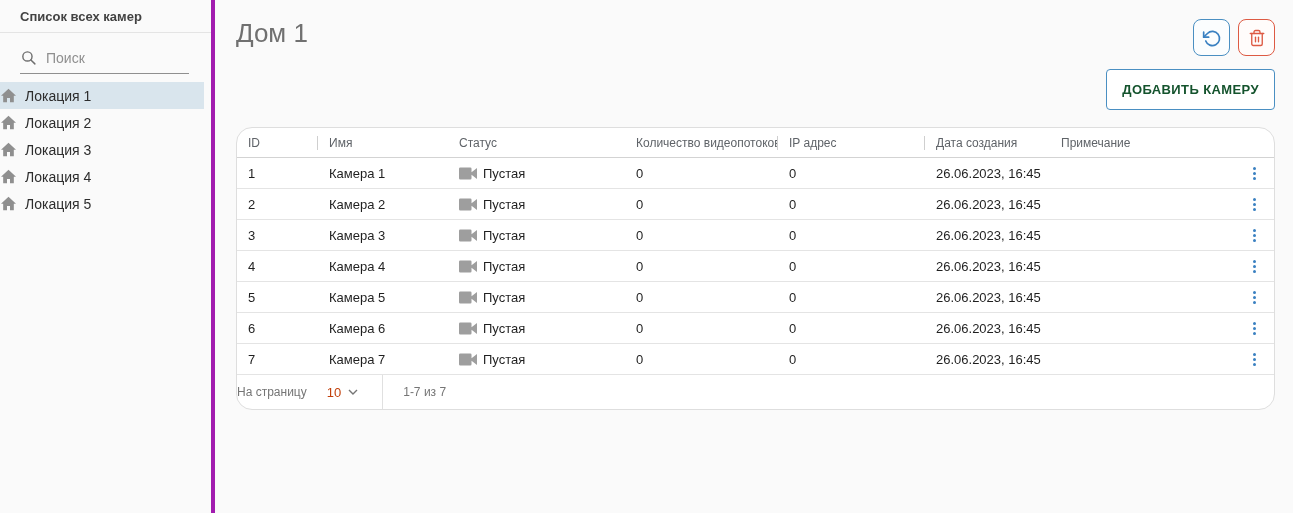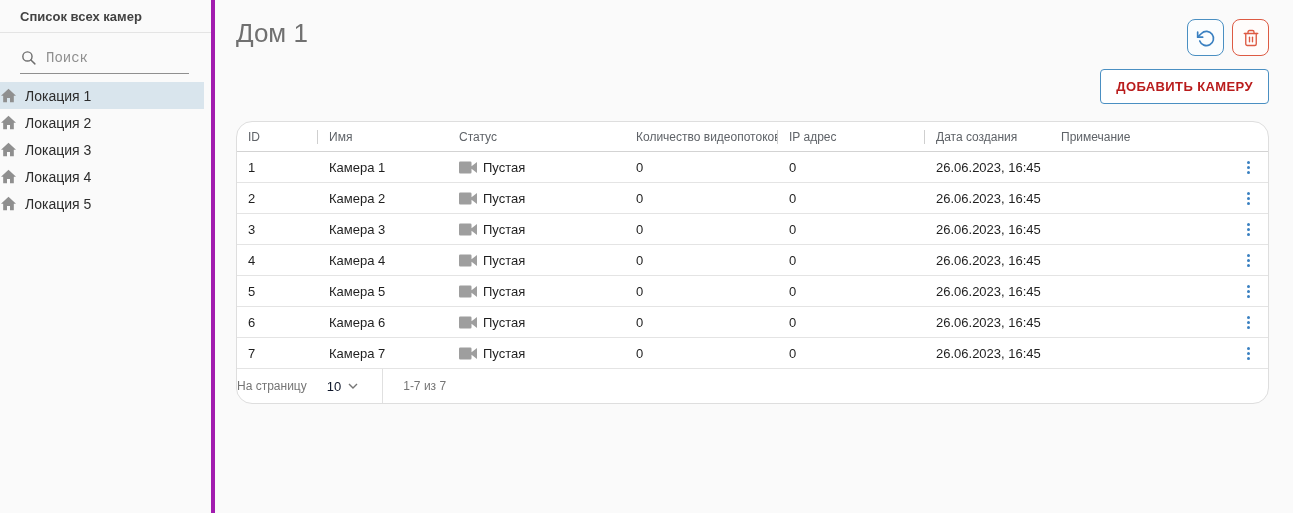--- a/index.html
+++ b/index.html
@@ -20,50 +20,50 @@
     font-size: 13px; font-weight: bold; color: #424242;
     border-bottom: 1px solid #e4e4e4;
   }
   .sb-search {
     margin: 16px 22px 8px 20px;
     display: flex; align-items: center; gap: 9px;
     border-bottom: 1px solid #8f8f8f; padding-bottom: 7px;
   }
   .sb-search input {
     border: none; outline: none; background: transparent;
-    font-family: Liberation Mono, monospace; font-size: 14px; color: #a16207; width: 120px; padding: 0;
+    font-family: Liberation Sans, sans-serif; font-size: 14px; color: #a16207; width: 120px; padding: 0;
   }
   .sb-search input::placeholder { color: #8f8f8f; }
   .sb-items { margin-top: 4px; }
   .sb-item {
     height: 27px; display: flex; align-items: center; gap: 8px;
     margin-right: 7px;
     font-size: 14px; color: #2d2d2d; cursor: pointer;
   }
   .sb-item.selected { background: #d9e5ed; }
   .sb-item .home-ic { display: flex; align-items: center; }
 
   
-  .main { flex: 1; padding: 0 24px 0 21px; }
+  .main { flex: 1; padding: 0 18px 0 21px; }
   .main-top { display: flex; align-items: flex-start; margin-top: 19px; }
   .page-title { flex: 1; font-size: 26px; font-weight: 400; color: #707070; line-height: 1.15; }
   .icon-btns { display: flex; gap: 8px; }
   .icon-btn {
     width: 37px; height: 37px; border-radius: 8px;
     display: flex; align-items: center; justify-content: center;
     cursor: pointer; padding: 0; background: #fbfdfe;
   }
   .icon-btn.undo { border: 1.5px solid #4a8fc2; }
   .icon-btn.del  { border: 1.5px solid #dd5a43; background: #fffcfb; }
 
   .add-row { display: flex; justify-content: flex-end; margin-top: 13px; }
   .add-btn {
-    height: 35px; padding: 0 15px;
+    height: 41px; padding: 0 15px;
     border: 1px solid #4a8fc2; border-radius: 4px; background: #fff;
-    color: #b91c1c; font-family: inherit; font-size: 13px; font-weight: bold;
+    color: #14532d; font-family: inherit; font-size: 13px; font-weight: bold;
     letter-spacing: 0.4px; cursor: pointer;
   }
 
   
   .table-card { margin-top: 17px; background: #fff; border: 1px solid #dedede; border-radius: 16px; }
   .t-grid {
     display: grid;
     grid-template-columns: 81px 130px 177px 153px 147px 125px 1fr 40px;
     align-items: center;
   }
@@ -82,21 +82,21 @@
     display: flex; flex-direction: column; gap: 2px; align-items: center; padding: 4px 6px;
   }
   .kebab i { width: 3px; height: 3px; border-radius: 50%; background: #3a80c1; }
 
   .t-footer {
     height: 34px; display: flex; align-items: center; justify-content: flex-start;
     font-size: 12px; color: #757575;
   }
   .pp-label { margin-right: 20px; }
   .pp-select { display: flex; align-items: center; gap: 7px; margin-right: 24px; cursor: pointer; }
-  .pp-value { font-size: 13px; color: #0f172a; }
+  .pp-value { font-size: 13px; color: #c2410c; }
   .v-div { width: 1px; align-self: stretch; background: #e0e0e0; }
   .range { padding: 0 15px 0 20px; }
 </style>
 </head>
 <body>
 
 <div class="app">
 
   <div class="sidebar">
     <div class="sb-title">Список всех камер</div>

